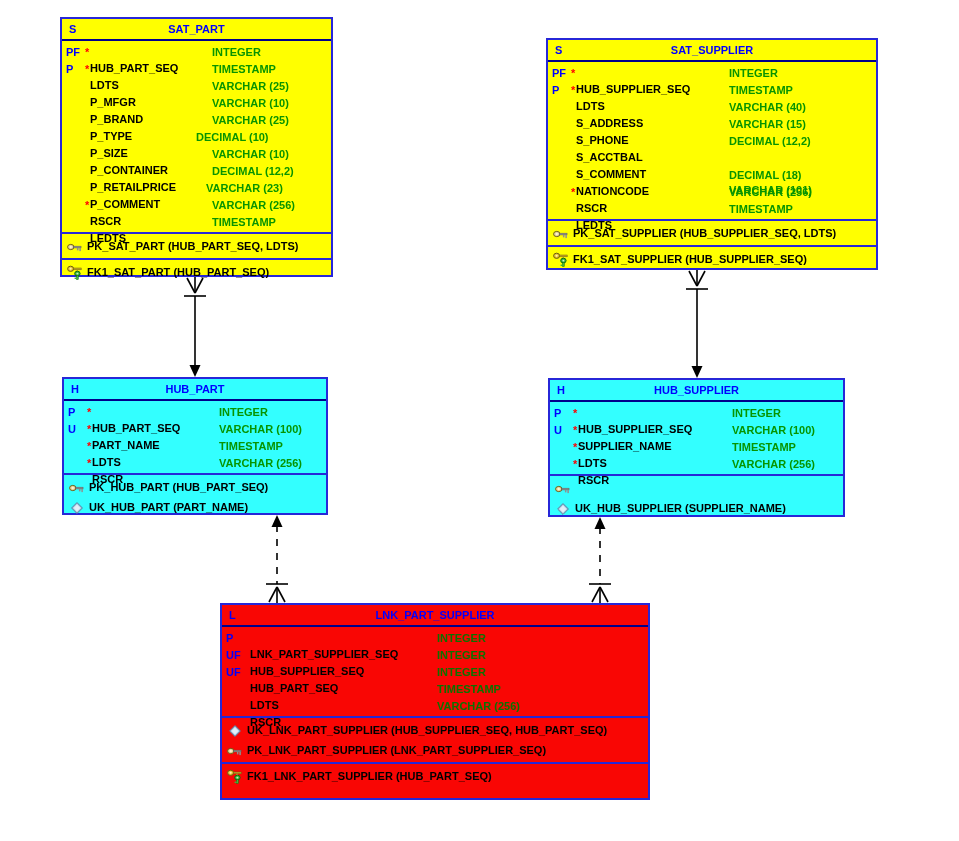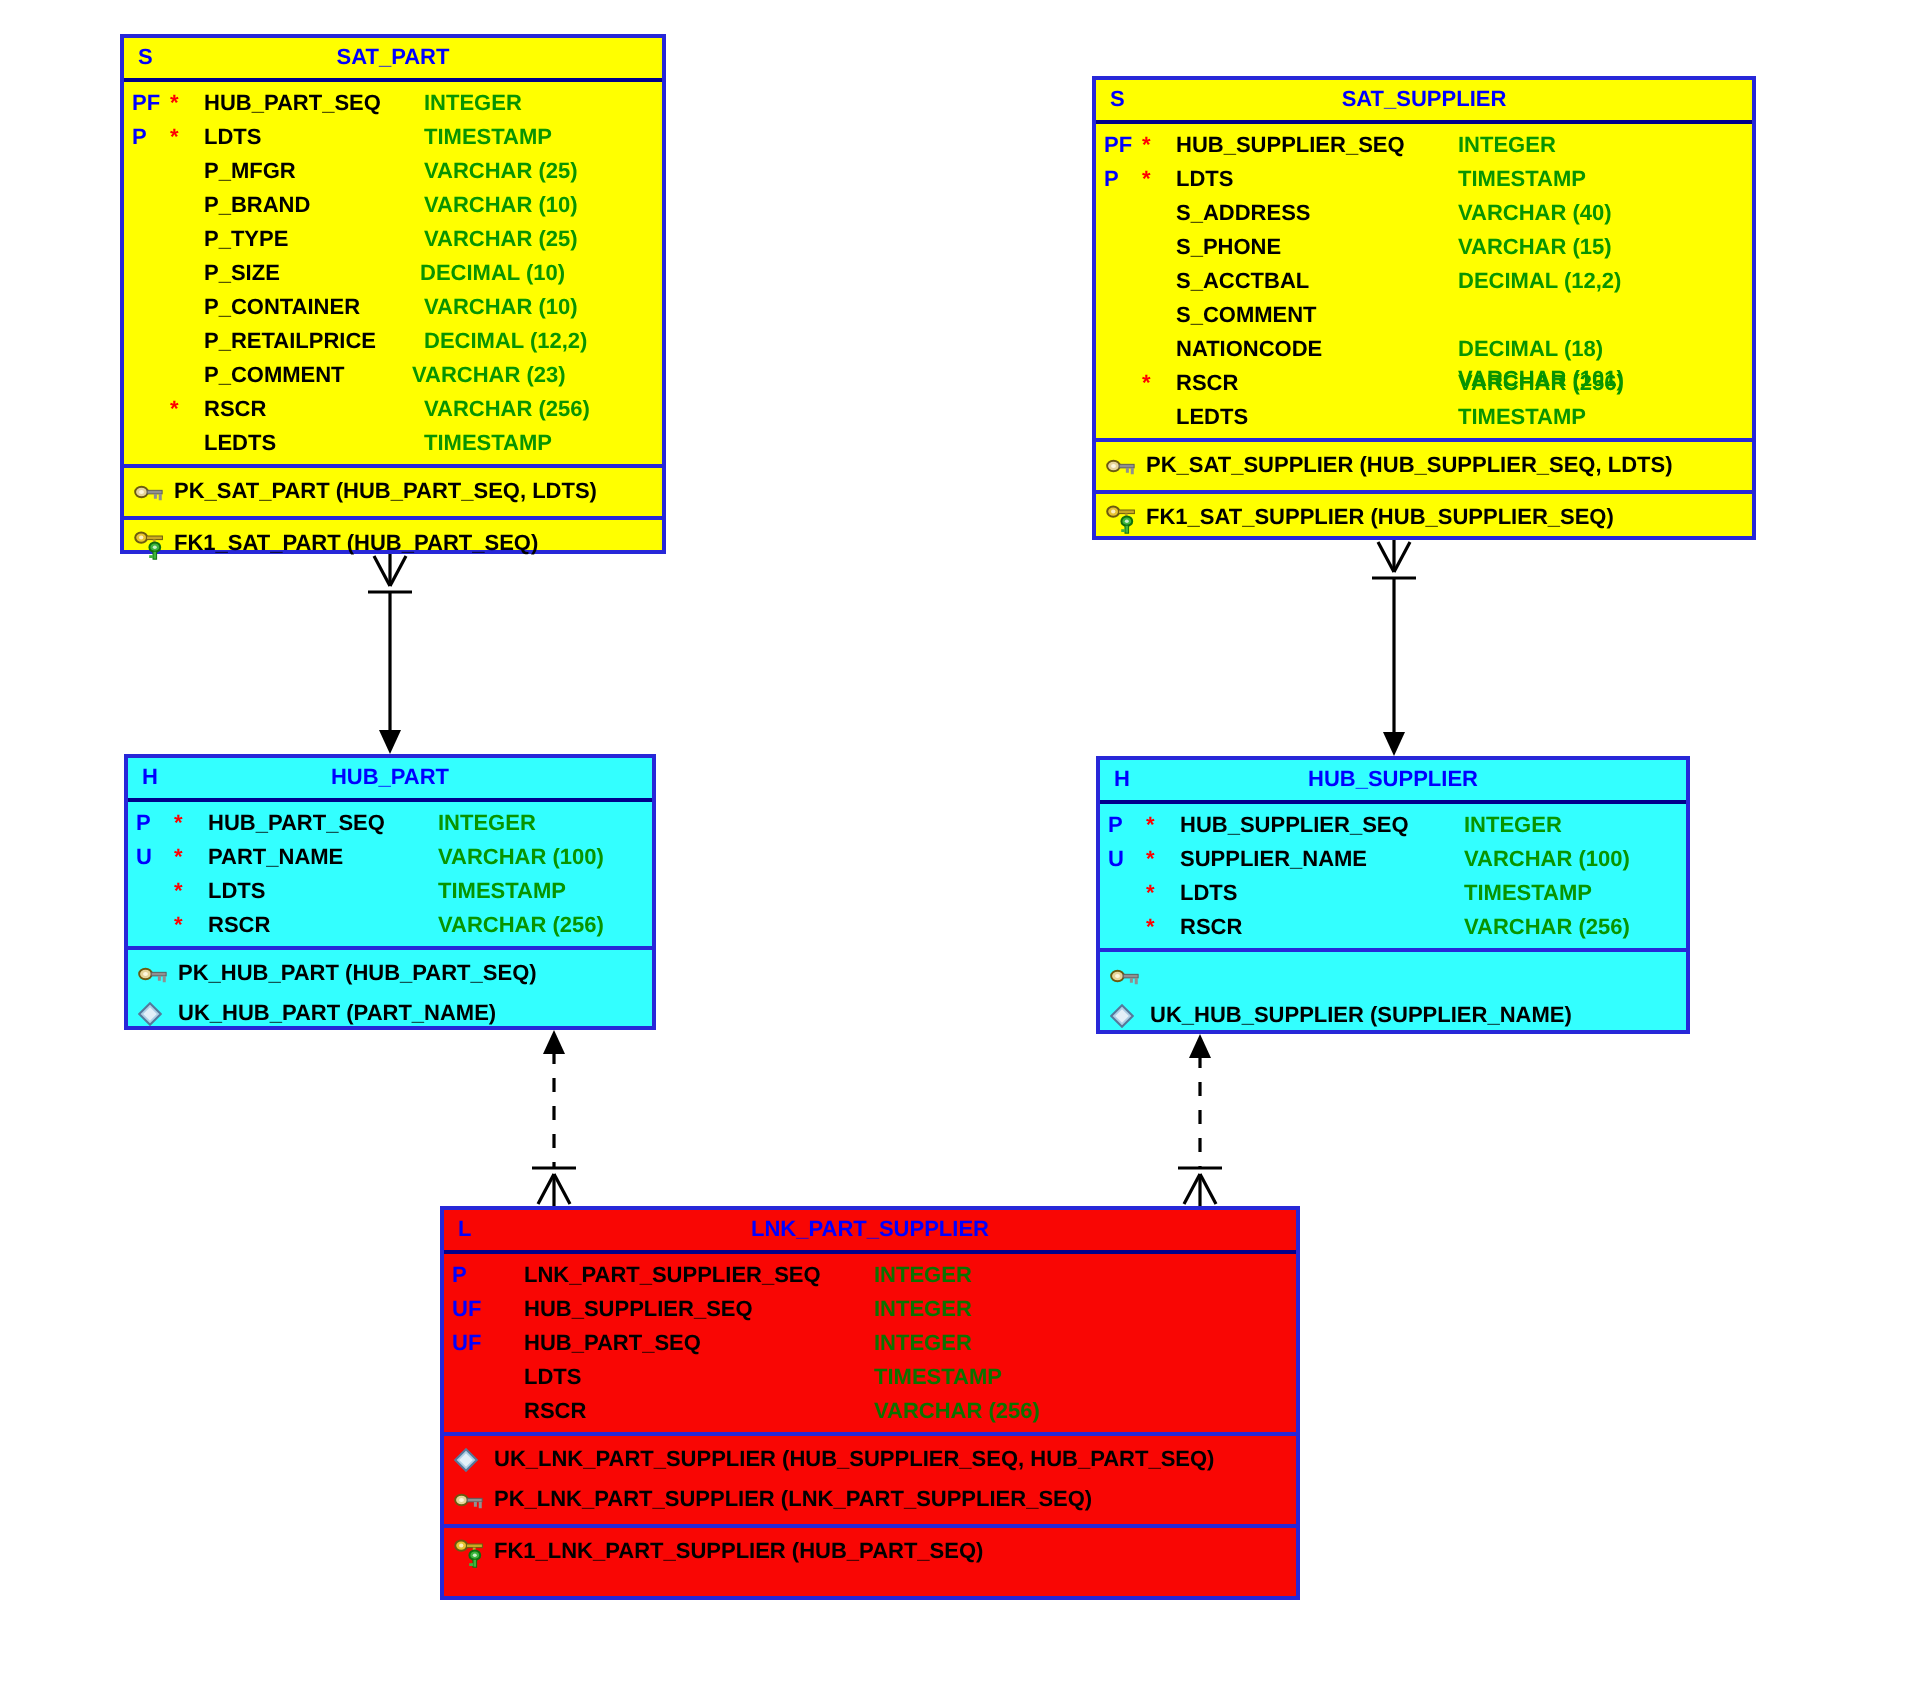--- a/index.html
+++ b/index.html
@@ -22,25 +22,25 @@
     position:relative;height:20px;border-bottom:2px solid var(--header-line);
     line-height:20px;
   }
   .stereo{position:absolute;left:7px;color:var(--title);}
   .ent-title{display:block;text-align:center;color:var(--title);}
 
   .ent-attrs{position:relative;padding:3px 0 1px 0;}
   .attr-row{position:relative;height:17px;line-height:17px;white-space:nowrap;}
   .marker{position:absolute;left:4px;color:var(--marker);}
   .req{position:absolute;left:23px;color:var(--star);}
-  .aname{position:absolute;left:40px;color:var(--name);}
+  .aname{position:absolute;left:28px;color:var(--name);margin-top:16px;}
   .atype{position:absolute;color:var(--type);}
   .kind-lnk .atype{color:var(--type-lnk);}
 
-  .ent-keys{position:relative;border-top:2px solid var(--border);padding:2px 0;}
+  .ent-keys{position:relative;border-top:2px solid var(--border);padding:2px 0;text-align:center;}
   .key-row{position:relative;height:20px;line-height:20px;white-space:nowrap;}
   .key-icon{position:absolute;left:5px;top:3px;width:15px;height:14px;}
   .key-label{position:absolute;left:25px;color:var(--name);}
 </style>
 </head>
 <body>
 
 <div id="canvas">
   <svg id="wires">
       <g>
@@ -109,21 +109,21 @@
         <div class="attr-row">
           <span class="marker"></span>
           <span class="req"></span>
           <span class="aname">P_TYPE</span>
           <span class="atype" style="left: 150px;">VARCHAR (25)</span>
         </div>
         <div class="attr-row">
           <span class="marker"></span>
           <span class="req"></span>
           <span class="aname">P_SIZE</span>
-          <span class="atype" style="left: 148px;">DECIMAL (10)</span>
+          <span class="atype" style="left: 134px;">DECIMAL (10)</span>
         </div>
         <div class="attr-row">
           <span class="marker"></span>
           <span class="req"></span>
           <span class="aname">P_CONTAINER</span>
           <span class="atype" style="left: 150px;">VARCHAR (10)</span>
         </div>
         <div class="attr-row">
           <span class="marker"></span>
           <span class="req"></span>

